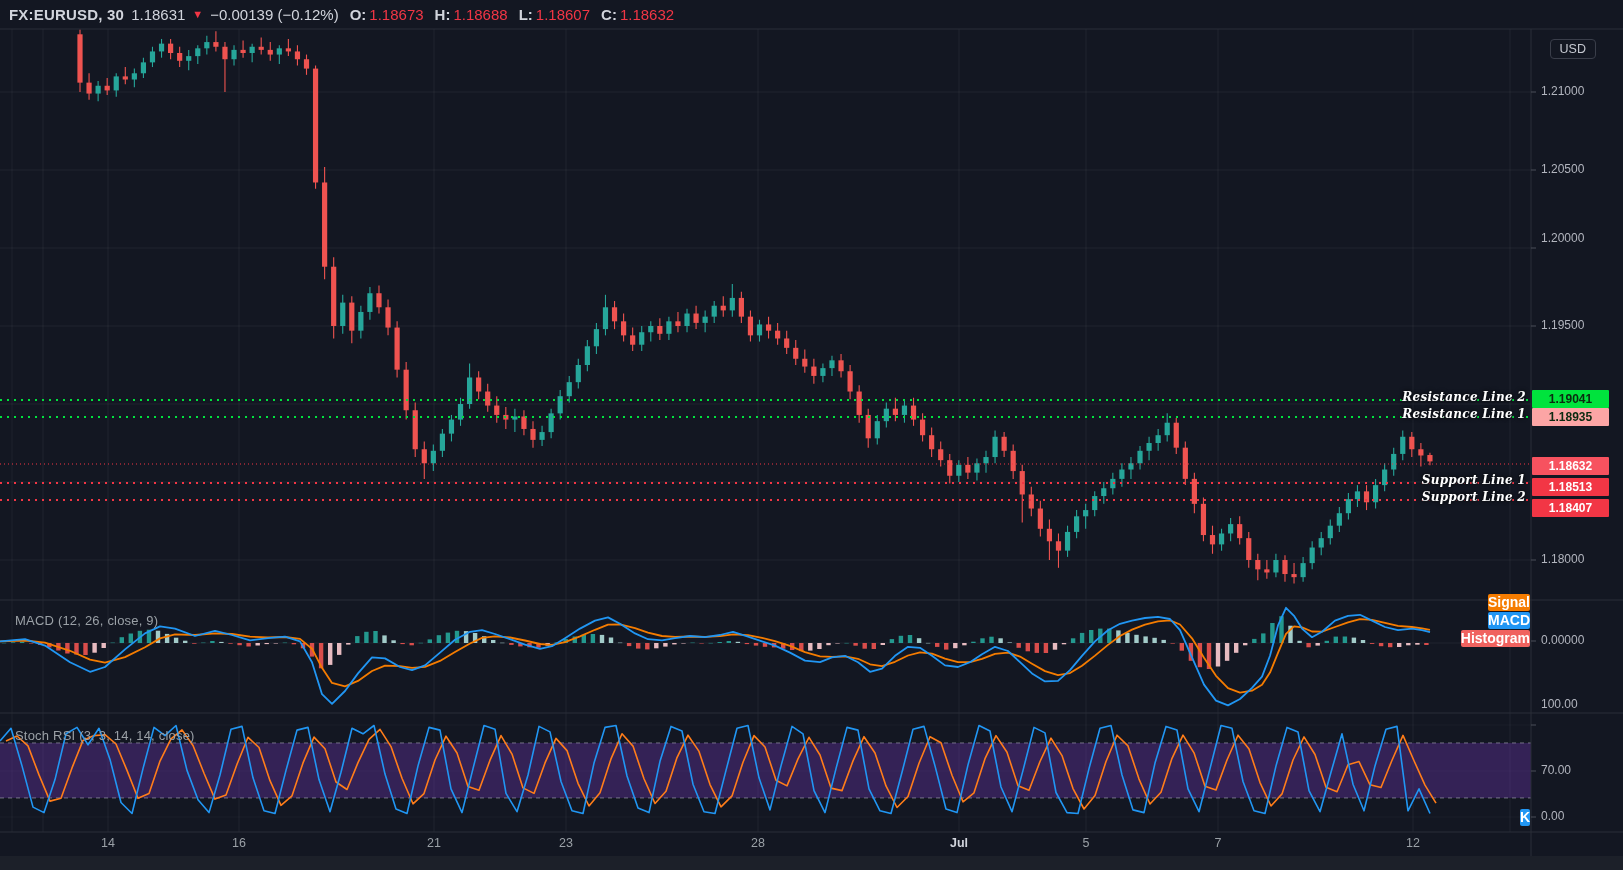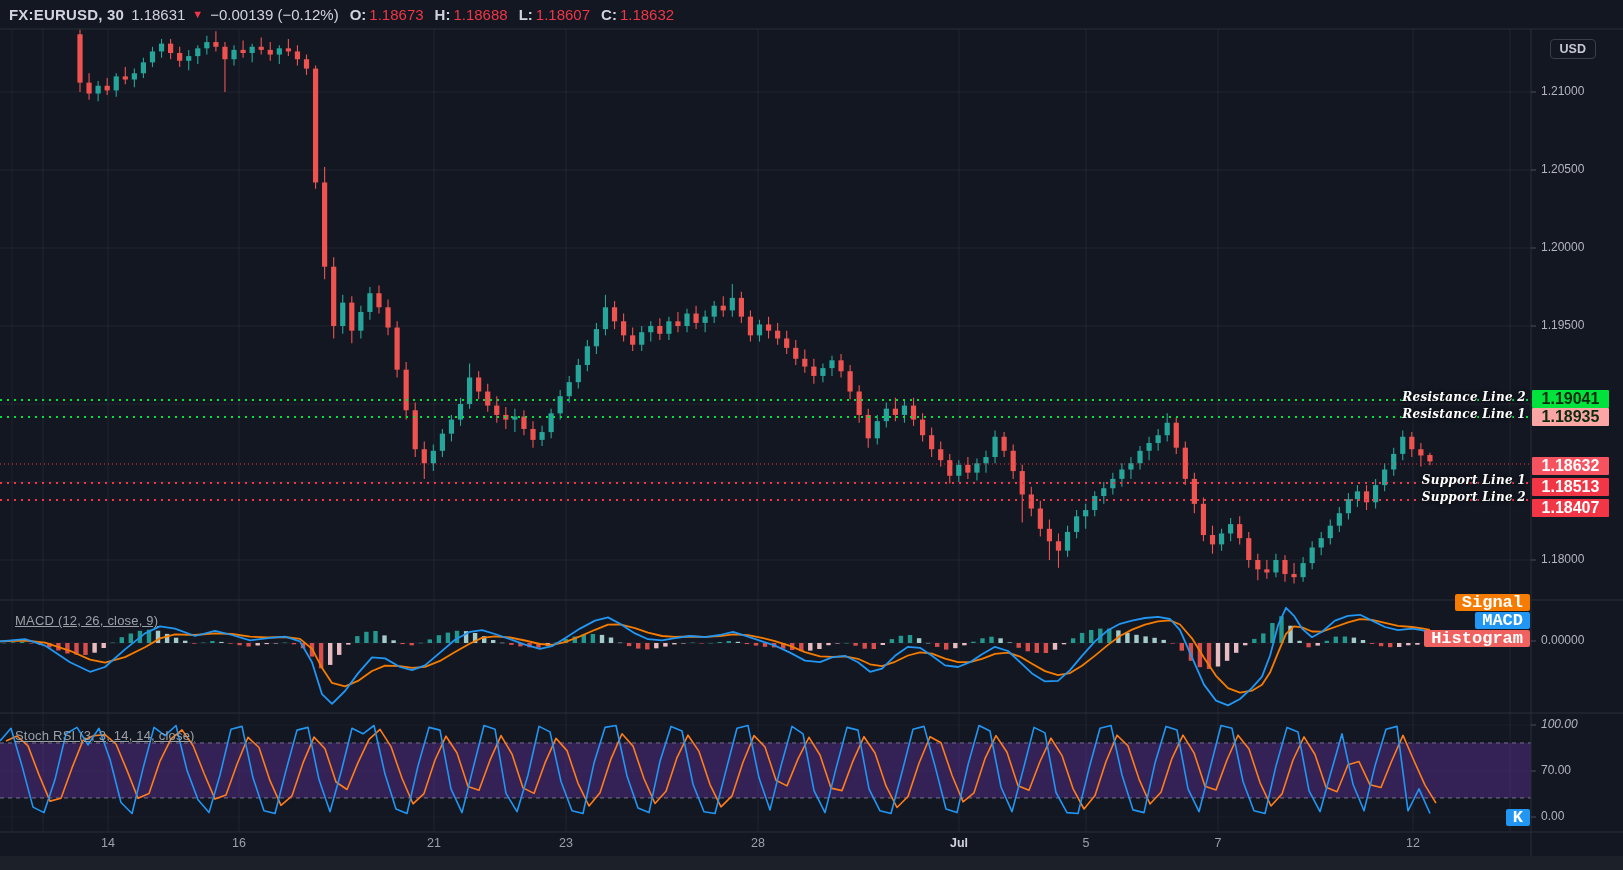--- a/index.html
+++ b/index.html
@@ -6,28 +6,28 @@
   .stage{position:relative;width:1623px;height:870px;background:#131722;overflow:hidden;
          font-family:"Liberation Sans",sans-serif;-webkit-font-smoothing:antialiased;}
   #plot{position:absolute;left:0;top:0;}
   .hdr{position:absolute;left:0;top:0;width:1623px;height:29px;display:flex;align-items:center;
        gap:7px;padding-left:9px;box-sizing:border-box;font-size:15px;color:#d1d4dc;z-index:30;}
   .hdr .sym{font-weight:bold;letter-spacing:.2px;}
   .hdr .dn{color:#f23645;font-size:11px;transform:translateY(-1px);}
   .hdr .olab{font-weight:bold;color:#d1d4dc;margin-left:4px;}
   .hdr .oval{color:#f23645;margin-left:-4px;}
   .usd-btn{position:absolute;right:27px;top:39px;padding:2px 9px;border:1px solid #3a3e4a;border-radius:4px;
-       color:#c6c9d1;font-size:12.5px;font-weight:bold;z-index:30;background:#131722;}
-  .pane-title{position:absolute;left:15px;font-size:13px;color:#9aa0a6;z-index:25;letter-spacing:.2px;text-decoration:underline;}
-  .pill{position:absolute;height:17px;line-height:17px;border-radius:2px;color:#fff;font-size:17px;
-        font-weight:bold;padding:0 7px;z-index:26;font-family:Liberation Mono, monospace;}
+       color:#c6c9d1;font-size:12.5px;font-weight:normal;z-index:30;background:#131722;}
+  .pane-title{position:absolute;left:15px;font-size:13px;color:#9aa0a6;z-index:25;letter-spacing:.2px;}
+  .pill{position:absolute;height:17px;line-height:17px;border-radius:2px;color:#fff;font-size:14px;
+        font-weight:bold;padding:0 0;z-index:26;}
   .pill.right{right:93px;}
   .axis-label{position:absolute;left:1541px;font-size:12px;color:#b2b5be;z-index:24;}
   .price-pill{position:absolute;left:1532px;width:77px;height:18px;line-height:18px;text-align:center;
-        font-size:16px;font-weight:bold;border-radius:1px;z-index:27;}
+        font-size:12px;font-weight:bold;border-radius:1px;z-index:27;}
   .trend-label{position:absolute;right:97px;font-size:12px;font-weight:bold;font-style:italic;
         font-family:"DejaVu Serif",serif;color:#fff;z-index:26;letter-spacing:.3px;
         text-shadow:1px 1px 0 #10131a,-1px -1px 0 #10131a,1px -1px 0 #10131a,-1px 1px 0 #10131a,0 0 4px #000;}
   .time-label{position:absolute;top:836px;transform:translateX(-50%);font-size:12.5px;color:#9aa0a6;z-index:24;}
   .time-label.bold{color:#d1d4dc;font-weight:bold;}
   .bottom-strip{position:absolute;left:0;top:856px;width:1623px;height:14px;background:#1c2029;z-index:5;}
 </style>
 </head>
 <body>
 
@@ -572,25 +572,25 @@
     <div class="trend-label" style="top: 390px;">Resistance Line 2</div>
     <div class="price-pill" style="top: 408px; background: #fca5a5; color: rgb(11, 42, 16);">1.18935</div>
     <div class="trend-label" style="top: 407px;">Resistance Line 1</div>
     <div class="price-pill" style="top: 457px; background: rgb(247, 82, 95); color: rgb(255, 255, 255);">1.18632</div>
     <div class="price-pill" style="top: 478px; background: rgb(242, 54, 69); color: rgb(255, 255, 255);">1.18513</div>
     <div class="trend-label" style="top: 473px;">Support Line 1</div>
     <div class="price-pill" style="top: 499px; background: rgb(242, 54, 69); color: rgb(255, 255, 255);">1.18407</div>
     <div class="trend-label" style="top: 490px;">Support Line 2</div>
     <div class="axis-label" style="top: 84px;">1.21000</div>
     <div class="axis-label" style="top: 162px;">1.20500</div>
-    <div class="axis-label" style="top: 240px; text-align: right;">1.20000</div>
+    <div class="axis-label" style="top: 231px; text-align: right;">1.20000</div>
     <div class="axis-label" style="top: 318px;">1.19500</div>
     <div class="axis-label" style="top: 552px;">1.18000</div>
     <div class="axis-label" style="top: 633px;">0.00000</div>
-    <div class="axis-label" style="top: 717px; font-style: italic;">100.00</div>
+    <div class="axis-label" style="top: 697px;">100.00</div>
     <div class="axis-label" style="top: 763px;">70.00</div>
     <div class="axis-label" style="top: 809px;">0.00</div>
     <div class="time-label" style="left: 108px;">14</div>
     <div class="time-label" style="left: 239px;">16</div>
     <div class="time-label" style="left: 434px;">21</div>
     <div class="time-label" style="left: 566px;">23</div>
     <div class="time-label" style="left: 758px;">28</div>
     <div class="time-label bold" style="left: 959px; text-align: center;">Jul</div>
     <div class="time-label" style="left: 1086px;">5</div>
     <div class="time-label" style="left: 1218px;">7</div>

